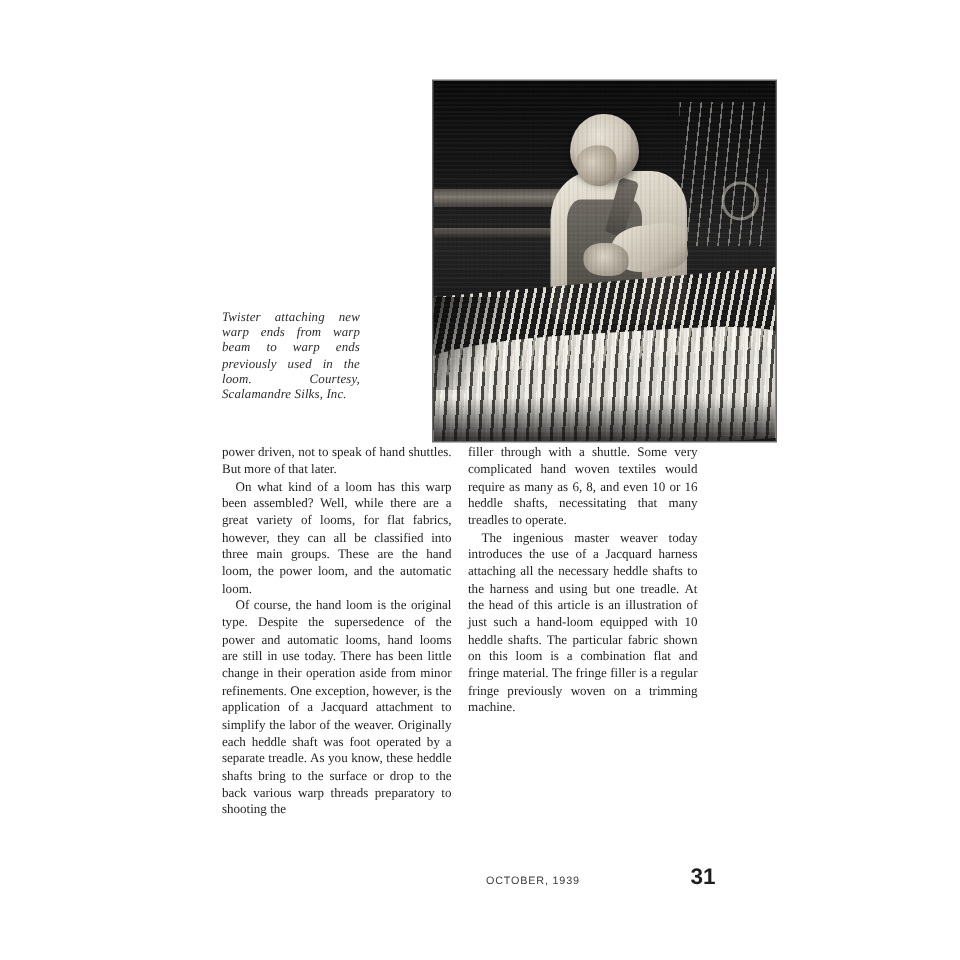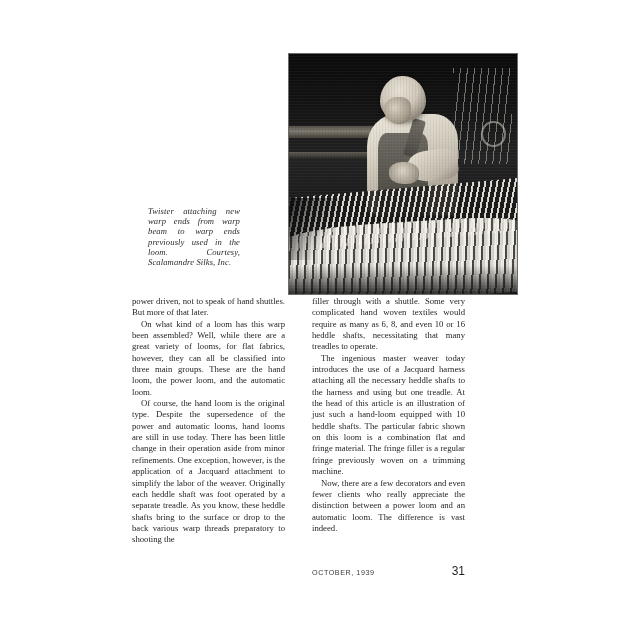--- a/index.html
+++ b/index.html
@@ -183,48 +183,49 @@
     position: absolute;
     top: 296px;
     width: 153px;
     font-size: 8.7px;
     line-height: 11.35px;
     text-align: justify;
     text-justify: inter-word;
     color: #1f1f1f;
     hyphens: manual;
   }
-  #column-left  { left: 132px; }
+  #column-left  { left: 148px; }
   #column-right { left: 312px; }
   .column p {
     margin: 0;
     text-indent: 9px;
   }
   .column p.no-indent { text-indent: 0; }
   .column p + p { margin-top: 0; font-family: Liberation Serif, serif; }
 
   
   #page-footer {
     position: absolute;
-    left: 312px;
+    left: 324px;
     top: 564px;
     width: 153px;
     display: flex;
     justify-content: space-between;
     align-items: baseline;
     font-size: 7.2px;
     letter-spacing: .55px;
     color: #3a3a3a;
     font-family: "Liberation Sans", "DejaVu Sans", sans-serif;
   }
   #footer-page-number {
-    font-size: 12px;
-    font-weight: normal;
+    font-size: 15px;
+    font-weight: bold;
     letter-spacing: 0;
     color: #1f1f1f;
+    margin-top: 12px;
   }
   .turn-to { font-style: italic; }
 </style>
 </head>
 <body>
 
 <div id="page">
 
   <figure id="photo-figure">
     <div id="photo-frame">
@@ -252,21 +253,20 @@
 
   <div id="column-left" class="column">
     <p class="no-indent">power driven, not to speak of hand shuttles. But more of that later.</p>
     <p>On what kind of a loom has this warp been assembled? Well, while there are a great variety of looms, for flat fabrics, however, they can all be classified into three main groups. These are the hand loom, the power loom, and the automatic loom.</p>
     <p>Of course, the hand loom is the original type. Despite the supersedence of the power and automatic looms, hand looms are still in use today. There has been little change in their operation aside from minor refinements. One exception, however, is the application of a Jacquard attachment to simplify the labor of the weaver. Originally each heddle shaft was foot operated by a separate treadle. As you know, these heddle shafts bring to the surface or drop to the back various warp threads preparatory to shooting the</p>
   </div>
 
   <div id="column-right" class="column">
     <p class="no-indent">filler through with a shuttle. Some very complicated hand woven textiles would require as many as 6, 8, and even 10 or 16 heddle shafts, necessitating that many treadles to operate.</p>
     <p>The ingenious master weaver today introduces the use of a Jacquard harness attaching all the necessary heddle shafts to the harness and using but one treadle. At the head of this article is an illustration of just such a hand-loom equipped with 10 heddle shafts. The particular fabric shown on this loom is a combination flat and fringe material. The fringe filler is a regular fringe previously woven on a trimming machine.</p>
-    <p>Now, there are a few decorators and even fewer clients who really appreciate the distinction between a power loom and an automatic loom. The difference is vast indeed.</p>
   </div>
 
   <div id="page-footer">
     <span id="footer-issue">OCTOBER, 1939</span>
     <span id="footer-page-number">31</span>
   </div>
 
 </div>
 
 </body></html>

